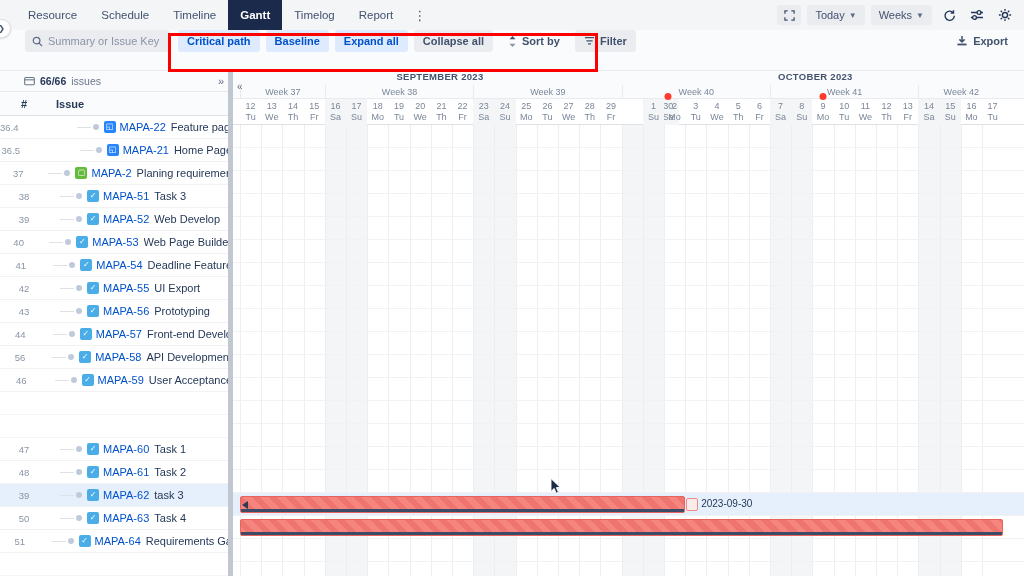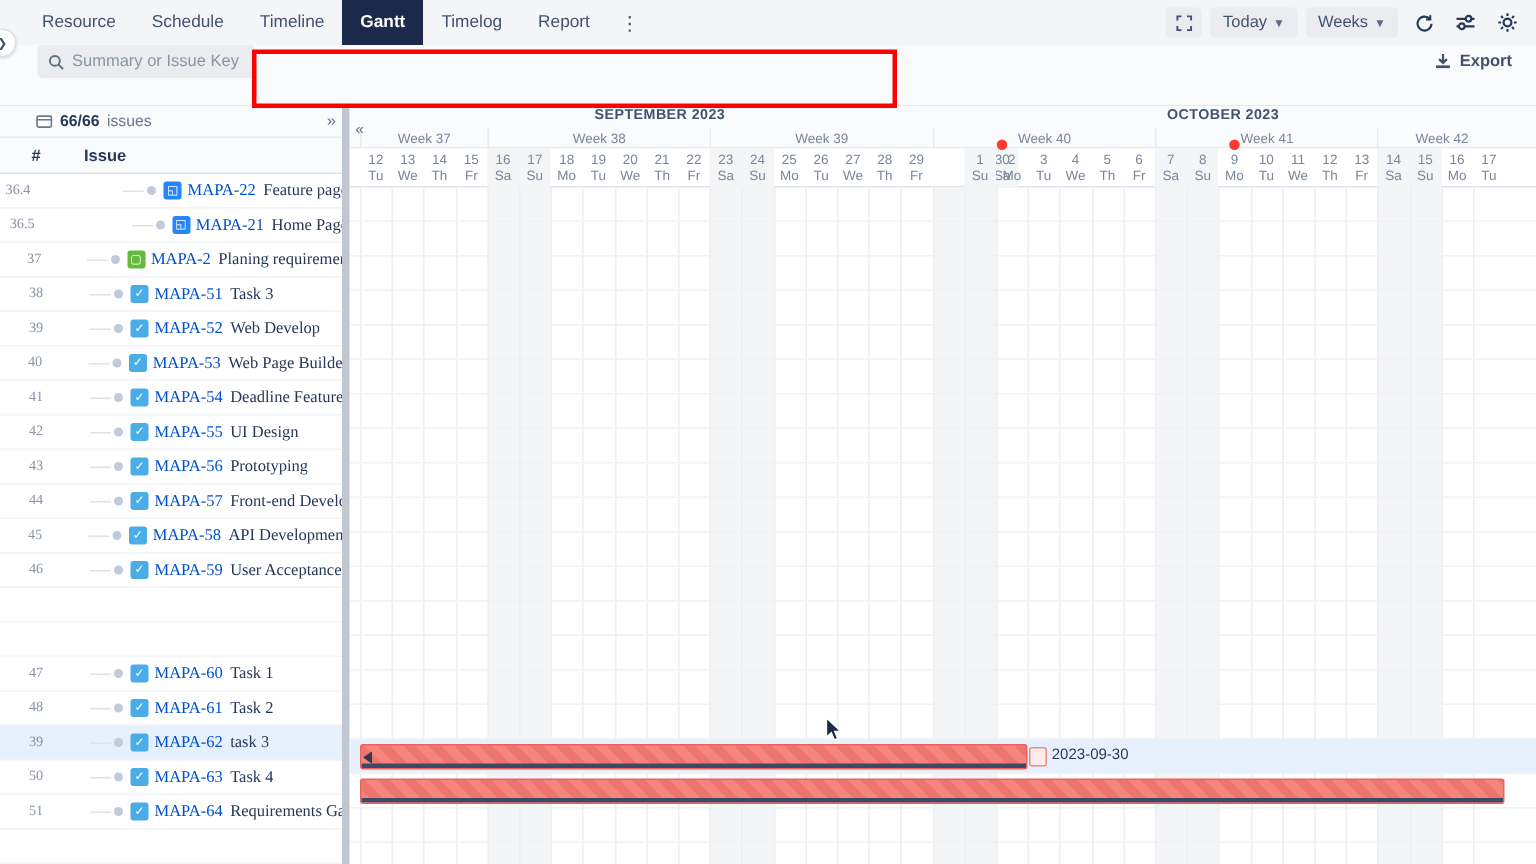--- a/index.html
+++ b/index.html
@@ -107,21 +107,21 @@
   .issues-count .expandall { margin-left:auto; color:#5e6c84; font-size:11px; cursor:pointer; }
 
   .col-head {
     height:24px; background:#fafbfc; border-bottom:1px solid #dfe1e6;
     display:flex; align-items:center;
     font-size:11px; font-weight:bold; color:#253858;
   }
   .col-head .c-num { width:48px; text-align:center; }
   .col-head .c-issue { flex:1; padding-left:8px; }
 
-  .rows { position:relative;font-family:Liberation Serif, serif; }
+  .rows { position:relative; }
   .row {
     position:relative; height:23px; display:flex; align-items:center;
     border-bottom:1px solid #f1f2f4;
   }
   .row.sel { background:#e6effc; }
   .row.spacer { border-bottom:1px solid #f4f5f7; }
   .r-num { width:48px; text-align:center; font-size:9.5px; color:#8a94a6; }
   .r-body { flex:1; display:flex; align-items:center; position:relative; height:23px; }
   .tree-line {
     display:inline-block; width:14px; height:1px; background:#dfe1e6; margin-right:2px;
@@ -271,20 +271,39 @@
   <div class="collapse-handle">❯</div>
 
   <div class="search-wrap">
     <svg width="11" height="11" viewBox="0 0 12 12">
         <circle cx="5" cy="5" r="3.6" fill="none" stroke="#5e6c84" stroke-width="1.4"></circle>
         <path d="M7.8 7.8L11 11" stroke="#5e6c84" stroke-width="1.4"></path>
       </svg>
     <input type="text" placeholder="Summary or Issue Key" style="">
   </div>
 
+  <div class="tool-group">
+    <div class="tbtn blue">Critical path</div>
+    <div class="tbtn blue">Baseline</div>
+    <div class="tbtn blue">Expand all</div>
+    <div class="tbtn grey">Collapse all</div>
+    <div class="tbtn plain">
+      <svg width="9" height="13" viewBox="0 0 9 13">
+        <path d="M4.5 1l3 3.2H1.5z" fill="#42526e"></path>
+          <path d="M4.5 12l3-3.2H1.5z" fill="#8a94a6"></path>
+      </svg>
+      <span>Sort by</span>
+    </div>
+    <div class="tbtn grey">
+      <svg width="11" height="10" viewBox="0 0 12 10">
+        <path d="M1 1.4h10M2.6 4.8h6.8M4.4 8.2h3.2" stroke="#42526e" stroke-width="1.4"></path>
+      </svg>
+      <span>Filter</span>
+    </div>
+  </div>
 
   <div class="export-btn">
     <svg width="12" height="12" viewBox="0 0 12 12">
       <path d="M6 1v5.4M3.4 4.4L6 7l2.6-2.6" stroke="#42526e" stroke-width="1.5" fill="none"></path>
       <rect x="1.4" y="8.6" width="9.2" height="1.8" fill="#42526e"></rect>
     </svg>
     <span>Export</span>
   </div>
 
   <div class="redbox"></div>
@@ -374,21 +393,21 @@
             <span class="r-sum">Deadline Feature</span>
           </div>
         </div>
         <div class="row">
           <div class="r-num">42</div>
           <div class="r-body indent-0">
             <span class="tree-line"></span>
             <span class="tree-dot"></span>
             <span class="ico task">✓</span>
             <span class="r-key">MAPA-55</span>
-            <span class="r-sum">UI Design</span>
+            <span class="r-sum">UI Export</span>
           </div>
         </div>
         <div class="row">
           <div class="r-num">43</div>
           <div class="r-body indent-0">
             <span class="tree-line"></span>
             <span class="tree-dot"></span>
             <span class="ico task">✓</span>
             <span class="r-key">MAPA-56</span>
             <span class="r-sum">Prototyping</span>
@@ -398,21 +417,21 @@
           <div class="r-num">44</div>
           <div class="r-body indent-0">
             <span class="tree-line"></span>
             <span class="tree-dot"></span>
             <span class="ico task">✓</span>
             <span class="r-key">MAPA-57</span>
             <span class="r-sum">Front-end Develo</span>
           </div>
         </div>
         <div class="row">
-          <div class="r-num">45</div>
+          <div class="r-num">56</div>
           <div class="r-body indent-0">
             <span class="tree-line"></span>
             <span class="tree-dot"></span>
             <span class="ico task">✓</span>
             <span class="r-key">MAPA-58</span>
             <span class="r-sum">API Development</span>
           </div>
         </div>
         <div class="row">
           <div class="r-num">46</div>

